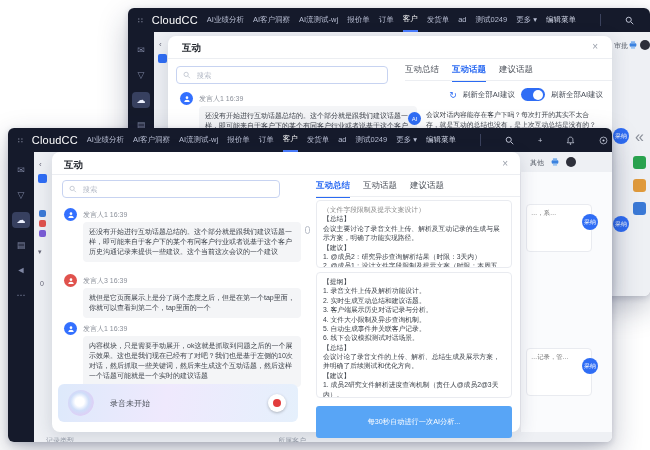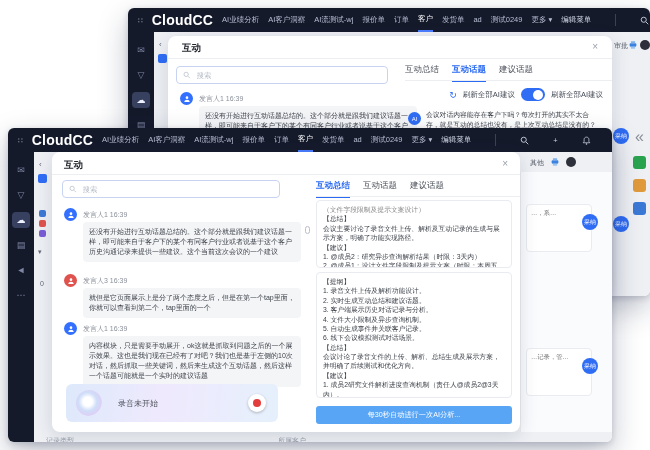--- a/index.html
+++ b/index.html
@@ -7,21 +7,21 @@
   .canvas{position:relative;width:650px;height:450px;background:#fff;overflow:hidden;}
 
   .window{position:absolute;background:#fff;border-radius:6px;overflow:hidden;
           box-shadow:0 12px 30px rgba(25,35,70,.28),0 2px 6px rgba(25,35,70,.18);}
   .win-back{left:128px;top:8px;width:522px;height:288px;}
   .win-front{left:8px;top:128px;width:604px;height:314px;}
 
   
   .navbar{height:24px;background:#151a2b;display:flex;align-items:center;gap:9px;
           padding:0 10px;color:#b9bfd4;font-size:7.5px;white-space:nowrap;overflow:hidden;}
-  .brand{color:#fff;font-weight:bold;font-size:14px;letter-spacing:.2px;}
+  .brand{color:#fff;font-weight:normal;font-size:11px;letter-spacing:.2px;}
   .nav-item{height:24px;line-height:24px;cursor:pointer;}
   .nav-item.active{color:#fff;border-bottom:2px solid #4a7dff;line-height:22px;}
   .nav-right{margin-left:auto;display:flex;align-items:center;gap:24px;color:#cfd4e4;}
   .nav-divider{width:1px;height:12px;background:#3a415c;}
   .avatar-dot{width:11px;height:11px;border-radius:50%;background:#8d93a8;}
   .glyph{display:inline-block;}
 
   .win-body{position:absolute;left:0;top:24px;right:0;bottom:0;background:#eef0f4;}
   .siderail{position:absolute;left:0;top:0;bottom:0;width:26px;background:#151a2b;
             display:flex;flex-direction:column;align-items:center;padding-top:10px;gap:9px;
@@ -328,21 +328,21 @@
 
         <div class="avatar av-blue" style="left:12px;top:170px;">
           <svg width="8" height="8" viewBox="0 0 24 24">
               <circle cx="12" cy="8" r="4" fill="#fff"></circle>
               <path d="M4 21c0-4.4 3.6-7 8-7s8 2.6 8 7z" fill="#fff"></path>
             </svg>
         </div>
         <div class="sender" style="left:31px;top:172px;"><span>发言人1</span>&nbsp;<span>16:39</span></div>
         <div class="bubble" style="left:31px;top:184px;width:218px;">内容模块，只是需要手动展开，ok这就是抓取到问题之后的一个展示效果。这也是我们现在已经有了对吧？我们也是基于左侧的10次对话，然后抓取一些关键词，然后来生成这个互动话题，然后这样一个话题可能就是一个实时的建议话题</div>
 
-        <div class="banner" style="left:14px;top:232px;width:212px;height:38px;">
+        <div class="banner" style="left:6px;top:232px;width:240px;height:38px;">
           <span class="rec-icon"></span>
           <span class="rec-status">录音未开始</span>
           <span class="rec-btn">
               <span class="rec-dot"></span>
             </span>
         </div>
 
         <div class="tabs" style="left:264px;top:28px;">
           <span class="tab active">互动总结</span>
           <span class="tab">互动话题</span>
@@ -368,17 +368,17 @@
           <div>4. 文件大小限制及异步查询机制。</div>
           <div>5. 自动生成事件并关联客户记录。</div>
           <div>6. 线下会议模拟测试对话场景。</div>
           <div>【总结】</div>
           <div>会议讨论了录音文件的上传、解析、总结生成及展示方案，并明确了后续测试和优化方向。</div>
           <div>【建议】</div>
           <div>1. 成员2研究文件解析进度查询机制（责任人@成员2@3天内）。</div>
 
         </div>
 
-        <div class="ai-btn" style="left:264px;top:254px;width:196px;height:18px;">每30秒自动进行一次AI分析...</div>
+        <div class="ai-btn" style="left:264px;top:254px;width:196px;height:32px;">每30秒自动进行一次AI分析...</div>
       </div>
     </div>
   </div>
 </div>
 
 </body></html>

